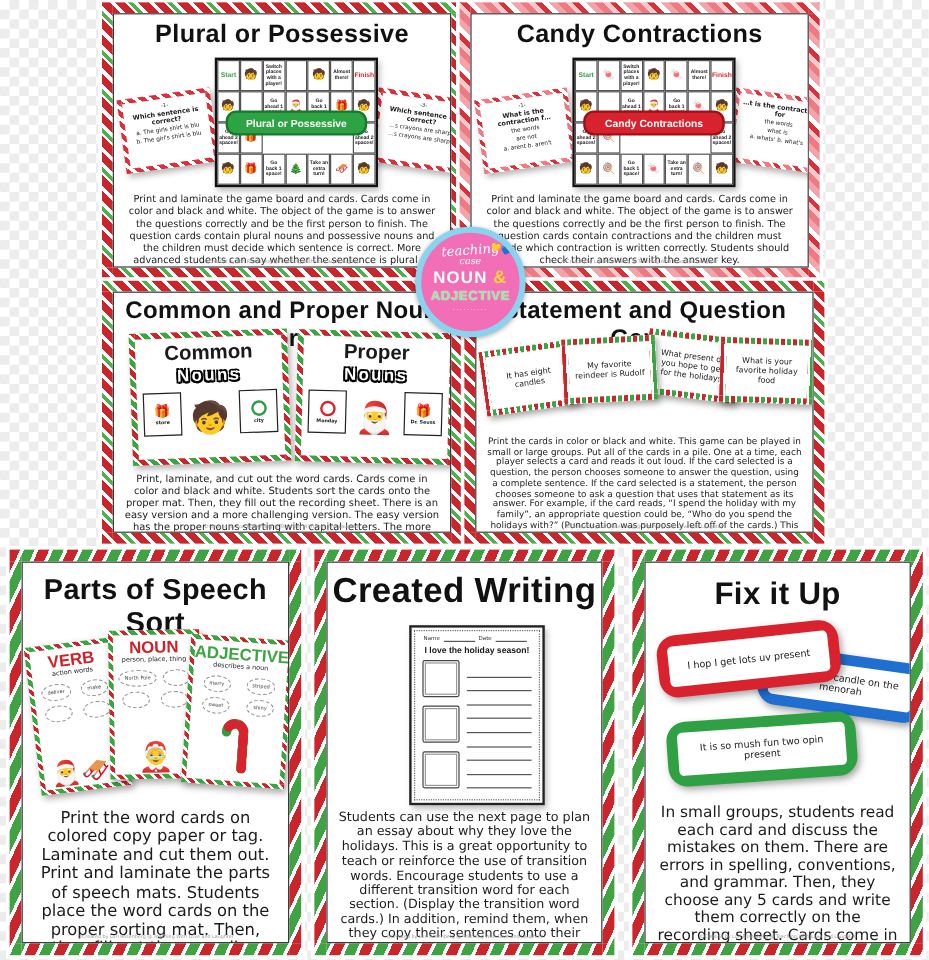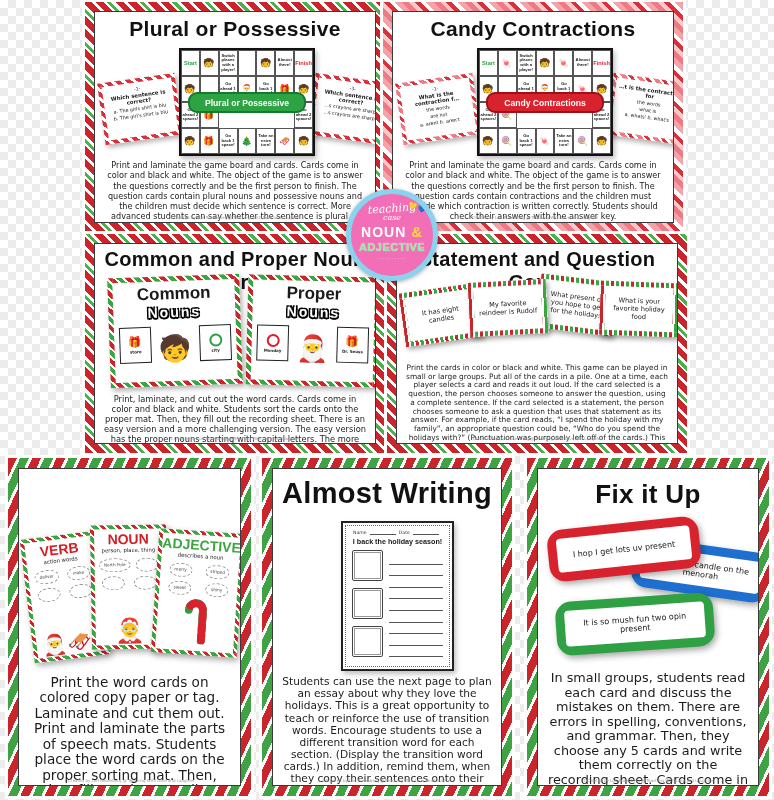--- a/index.html
+++ b/index.html
@@ -499,20 +499,21 @@
             <span>What is your favorite holiday food</span>
           </div>
         </div>
       <div class="desc">Print the cards in color or black and white. This game can be played in small or large groups. Put all of the cards in a pile. One at a time, each player selects a card and reads it out loud. If the card selected is a question, the person chooses someone to answer the question, using a complete sentence. If the card selected is a statement, the person chooses someone to ask a question that uses that statement as its answer. For example, if the card reads, “I spend the holiday with my family”, an appropriate question could be, “Who do you spend the holidays with?” (Punctuation was purposely left off of the cards.) This game will not only help your students recognize questions and statements, but, will also help with critical thinking.</div>
       <div class="credit">©Created by Lori Rosenberg @ Teaching With Love and Laughter</div>
     </div>
   </div>
 
   <div class="panel pat-chevron" id="p-speech">
     <div class="inner">
+      <div class="ptitle">Parts of Speech Sort</div>
       <div class="smat" id="sm-verb">
         <div class="smat-head head-red">VERB</div>
         <div class="smat-sub">action words</div>
         <div class="ovals">
 
         <span class="oval"><b style="font-weight:normal">deliver</b></span>
             <span class="oval"><b style="font-weight:normal">make</b></span>
             <span class="oval"><b style="font-weight:normal"></b></span>
             <span class="oval"><b style="font-weight:normal"></b></span>
           </div>
@@ -547,29 +548,29 @@
           </svg>
         </span>
       </div>
       <div class="desc">Print the word cards on colored copy paper or tag. Laminate and cut them out. Print and laminate the parts of speech mats. Students place the word cards on the proper sorting mat. Then, they fill out the recording sheet.</div>
       <div class="credit">©Created by Lori Rosenberg @ Teaching With Love and Laughter</div>
     </div>
   </div>
 
   <div class="panel pat-chevron" id="p-writing">
     <div class="inner">
-      <div class="ptitle">Almost Writing</div>
+      <div class="ptitle">Created Writing</div>
       <div class="ws">
         <div class="ws-head">
           <span>Name</span>
           <span class="ws-blank"></span>
           <span>Date</span>
           <span class="ws-blank"></span>
         </div>
-        <div class="ws-title">I back the holiday season!</div>
+        <div class="ws-title">I love the holiday season!</div>
         <div class="ws-body">
           <div class="ws-boxes">
             <div class="ws-box"></div>
             <div class="ws-box"></div>
             <div class="ws-box"></div>
           </div>
           <div class="ws-lines">
             <div class="ws-line"></div>
               <div class="ws-line"></div>
               <div class="ws-line"></div>

